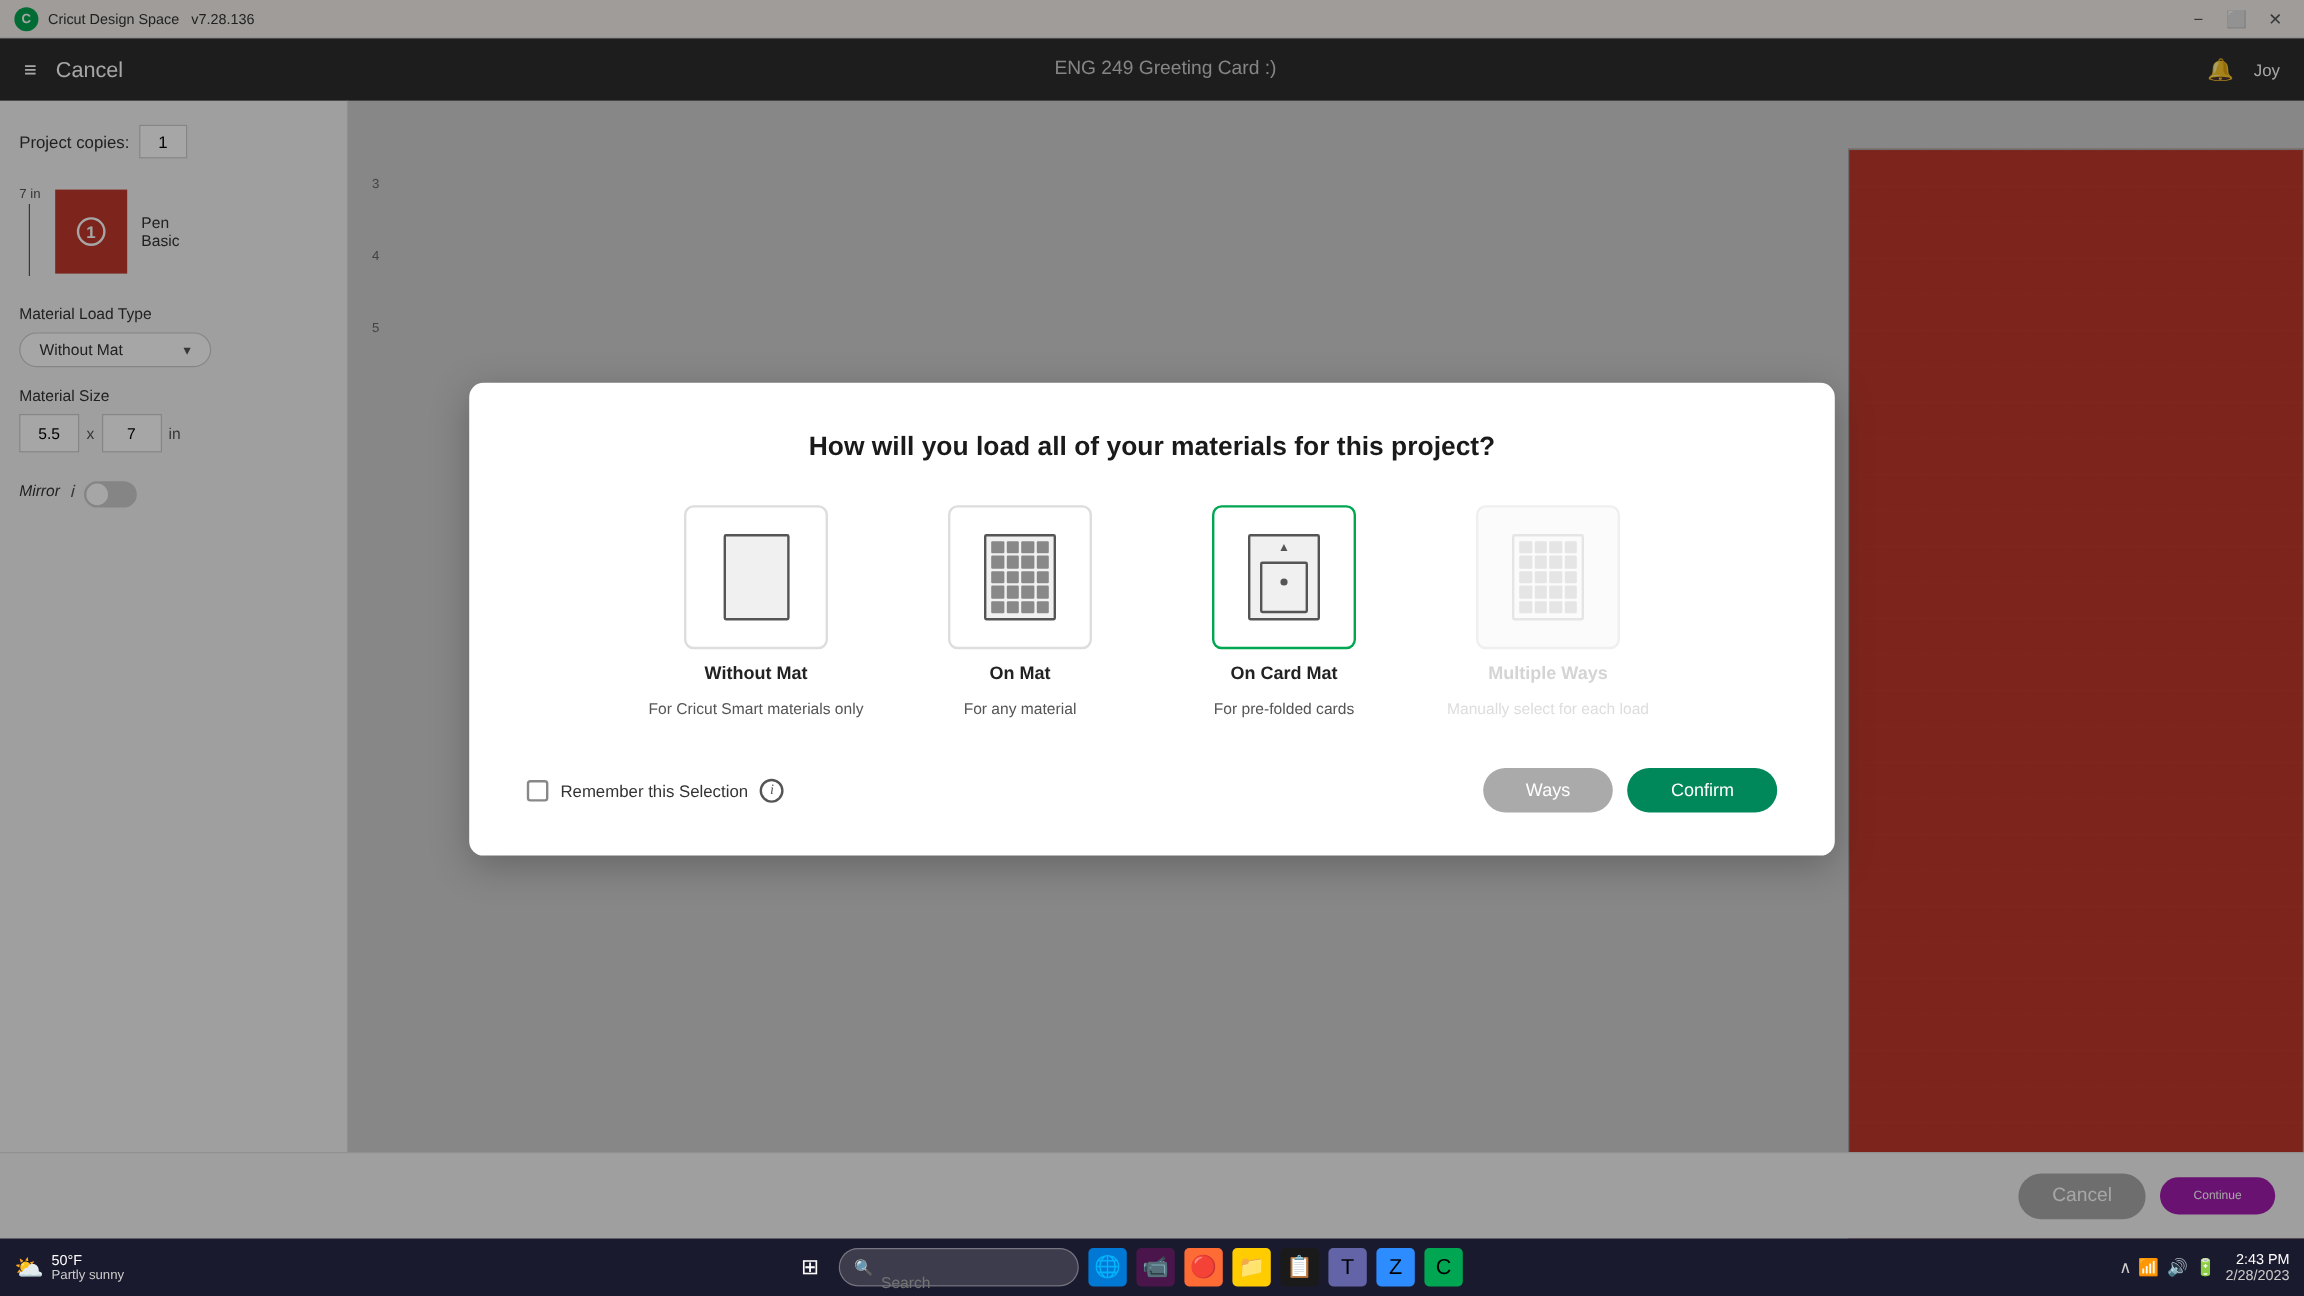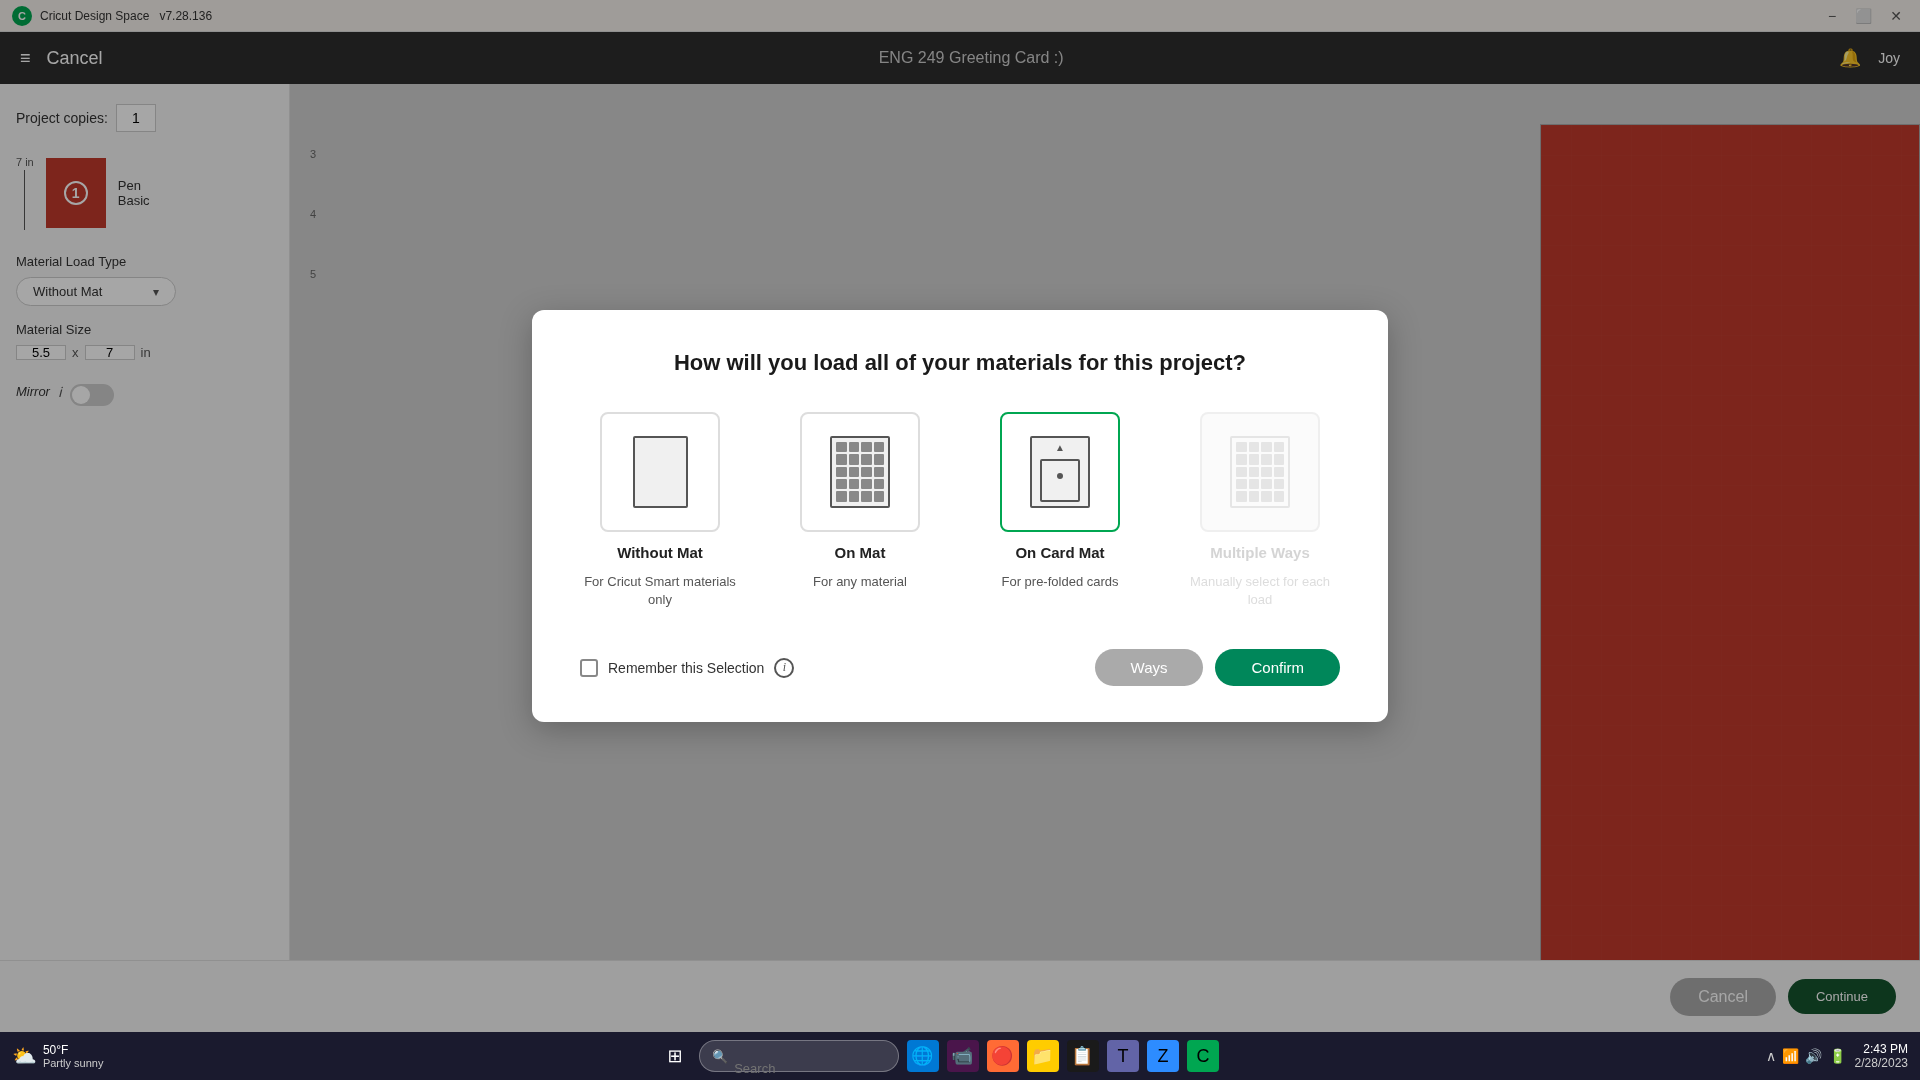--- a/index.html
+++ b/index.html
@@ -223,21 +223,21 @@
       color: #333;
       margin-bottom: 8px;
     }
     #size-inputs {
       display: flex;
       align-items: center;
       gap: 6px;
     }
     .size-input-field {
       width: 50px;
-      height: 15px;
+      height: 32px;
       border: 1px solid #ccc;
       text-align: center;
       font-size: 13px;
     }
     #size-x-label { font-size: 13px; color: #555; }
     #size-unit-label { font-size: 13px; color: #555; }
 
     #mirror-section {
       display: flex;
       align-items: center;
@@ -455,24 +455,24 @@
       padding: 10px 28px;
       background: #aaa;
       border: none;
       border-radius: 24px;
       font-size: 16px;
       color: white;
       cursor: pointer;
     }
     #continue-button {
       padding: 10px 28px;
-      background: #14532d;
+      background: #a21caf;
       border: none;
       border-radius: 24px;
-      font-size: 13px;
+      font-size: 10px;
       color: white;
       cursor: pointer;
     }
 
     
     #modal-overlay {
       position: absolute;
       top: 0;
       left: 0;
       right: 0;
@@ -480,21 +480,21 @@
       background: rgba(0,0,0,0.35);
       display: flex;
       align-items: center;
       justify-content: center;
       z-index: 100;
     }
 
     #modal-dialog {
       background: white;
       border-radius: 12px;
-      width: 856px;
+      width: 1138px;
       padding: 40px 48px 36px;
       box-shadow: 0 8px 32px rgba(0,0,0,0.25);
     }
 
     #modal-title {
       font-size: 22px;
       font-weight: 600;
       color: #1a1a1a;
       text-align: center;
       margin-bottom: 36px;

